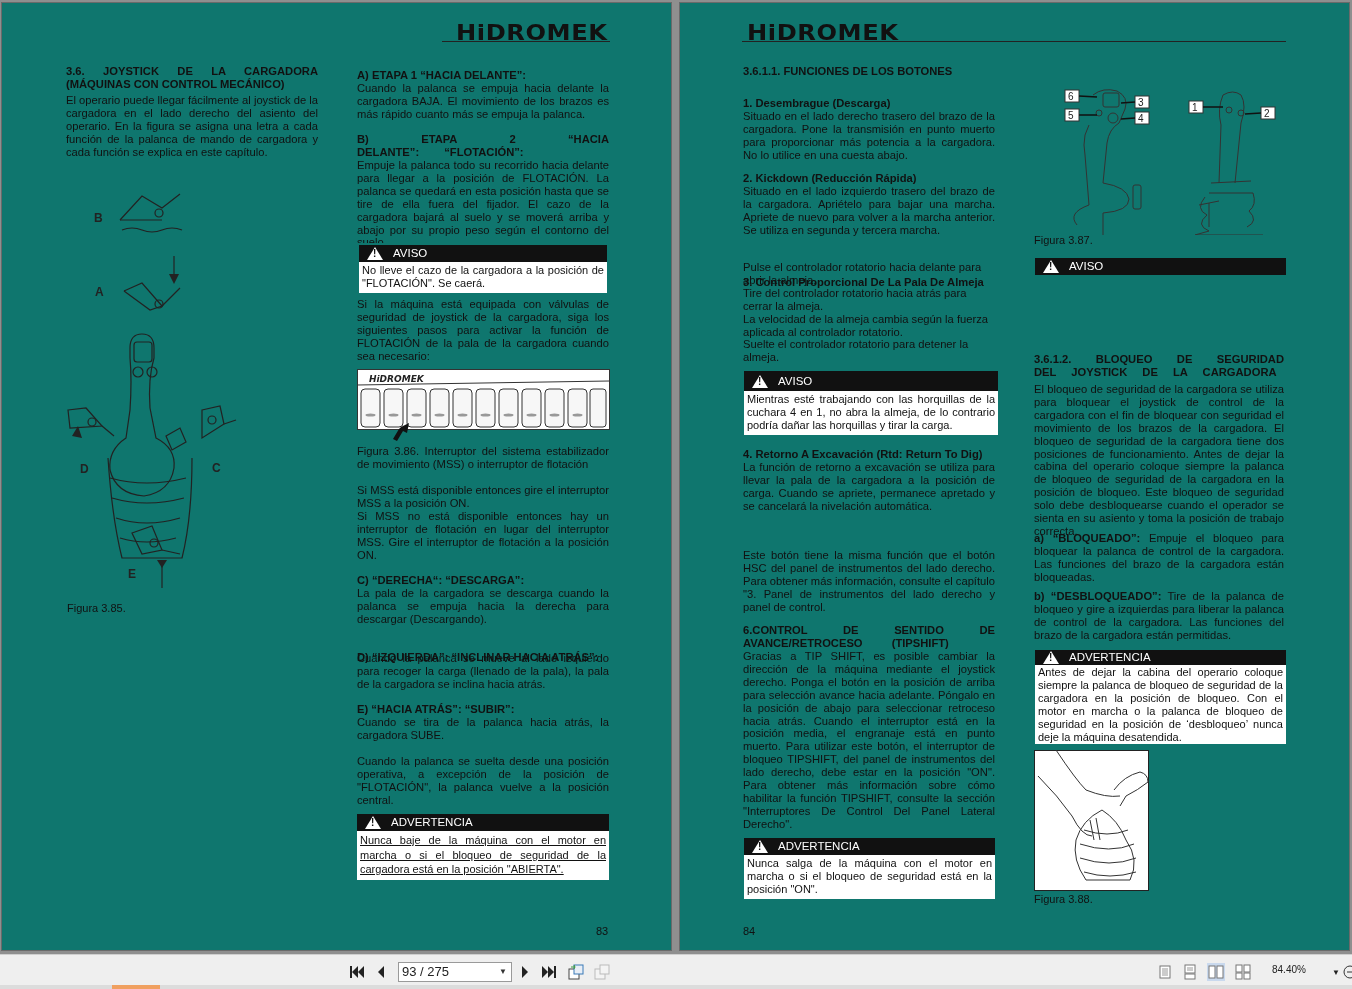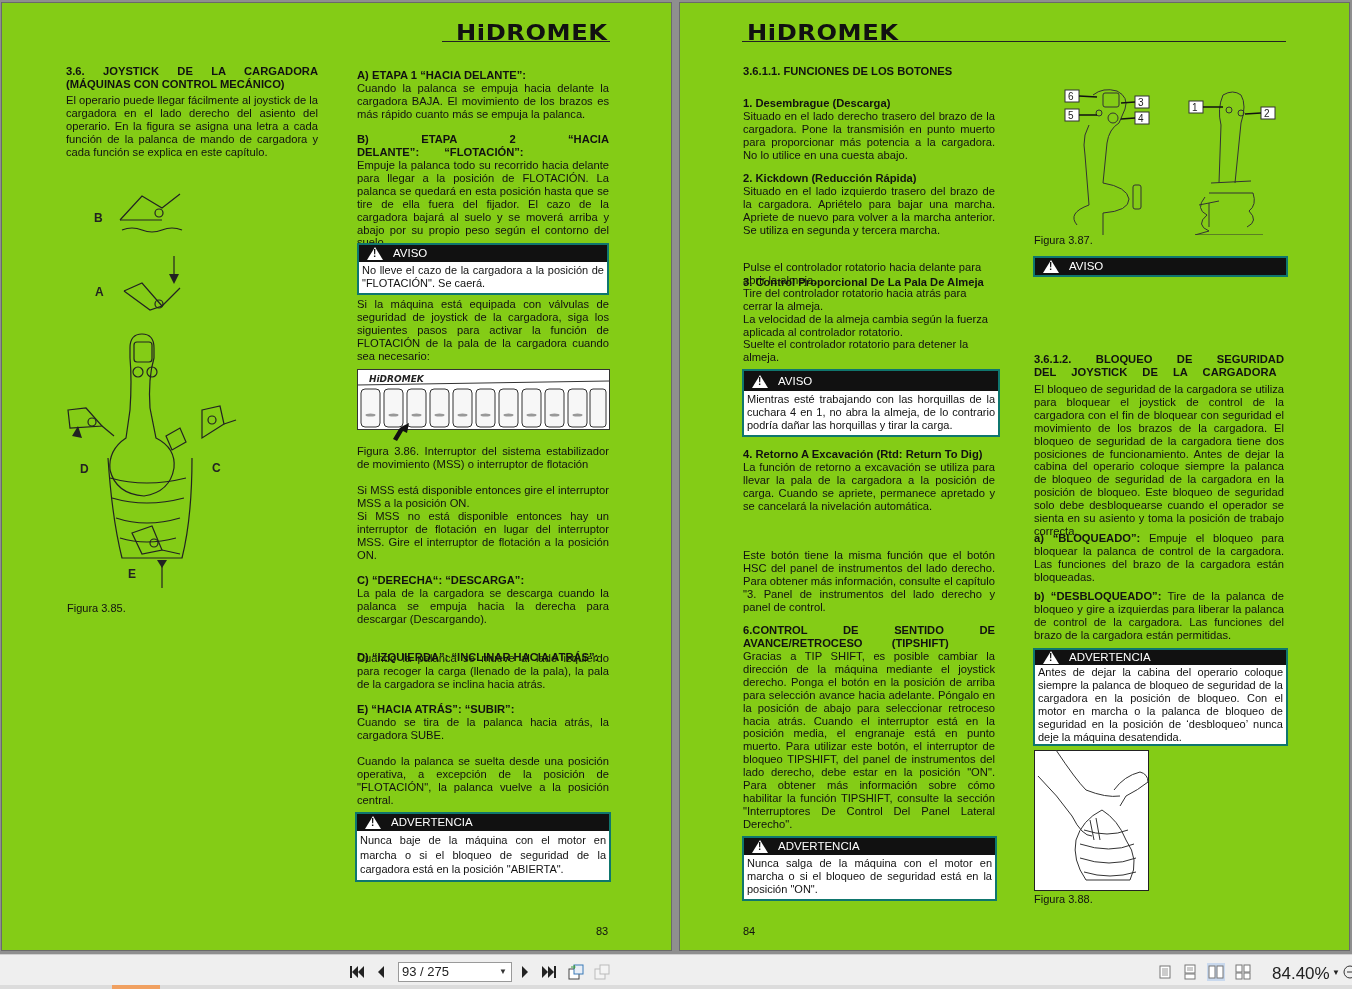--- a/index.html
+++ b/index.html
@@ -1,38 +1,38 @@
 <!DOCTYPE html>
 <html><head>
 <meta charset="utf-8">
 <style>
   * { box-sizing: border-box; margin: 0; padding: 0; }
   html, body { width: 1352px; height: 989px; overflow: hidden; background: #8a8a8a; font-family: "Liberation Sans", sans-serif; }
   .viewer { position: absolute; left: 0; top: 0; width: 1352px; height: 954px; background: #8f8f8f; }
-  .page { position: absolute; top: 2px; width: 671px; height: 949px; background: #84cc16; border: 1px solid #6a6a6a; color: #111; }
+  .page { position: absolute; top: 2px; width: 671px; height: 949px; background: #0f766e; border: 1px solid #6a6a6a; color: #111; }
   .page.left { left: 1px; }
   .page.right { left: 679px; }
   .logo { position: absolute; top: 18px; font-weight: 900; font-size: 21px; letter-spacing: 0.5px; color: #111; font-family: "DejaVu Sans", sans-serif; transform: scaleX(1.15); transform-origin: left; }
   .hdr-line { position: absolute; top: 38px; height: 1px; background: #222; }
   .t { position: absolute; font-size: 11.2px; line-height: 12.9px; text-align: justify; color: #111; }
   .t b, .h { font-weight: bold; }
   .h { font-size: 11.2px; line-height: 12.9px; }
   .warn { position: absolute; border: 2px solid #0f766e; background: #fff; }
   .warn .bar { background: #111; color: #fff; height: 17px; font-size: 11.5px; line-height: 17px; padding-left: 8px; display: flex; align-items: center; gap: 10px; }
   .warn .bar .tri { width: 0; height: 0; border-left: 8px solid transparent; border-right: 8px solid transparent; border-bottom: 13px solid #fff; position: relative; }
   .warn .bar .tri::after { content: "!"; position: absolute; left: -2px; top: 1px; color: #111; font-size: 10px; font-weight: bold; line-height: 12px; }
   .warn .body { font-size: 11px; line-height: 12.9px; padding: 2px 3px 3px 3px; text-align: justify; }
   .pnum { position: absolute; font-size: 11px; }
   .figlbl { position: absolute; font-size: 11px; }
   svg.fig { position: absolute; }
   .toolbar { position: absolute; left: 0; top: 954px; width: 1352px; height: 35px; background: #efefef; border-top: 1px solid #cfcfcf; }
   .toolbar .btn { position: absolute; top: 8px; height: 18px; display: flex; align-items: center; justify-content: center; color: #222; font-size: 14px; cursor: pointer; }
   .pagebox { position: absolute; left: 398px; top: 7px; width: 114px; height: 20px; border: 1px solid #9a9a9a; background: #fff; font-size: 13px; line-height: 18px; padding-left: 3px; color: #222; }
   .pagebox .dd { position: absolute; right: 4px; top: 0; font-size: 8px; color: #333; }
-  .zoomval { position: absolute; left: 1272px; top: 9px; font-size: 17px; color: #222; }
+  .zoomval { position: absolute; left: 1272px; top: 9px; font-size: 10px; color: #222; }
   .bottomstrip { position: absolute; left: 0; top: 985px; width: 1352px; height: 4px; background: #dcdcdc; }
   .bottomstrip .acc { position: absolute; left: 112px; width: 48px; height: 4px; background: #f0a060; }
   .view-icon { position: absolute; top: 8px; width: 18px; height: 18px; display: flex; align-items: center; justify-content: center; }
   .view-icon.active { background: #c9d9ee; }
 </style>
 </head>
 <body>
 
 <div class="viewer">
 
@@ -150,21 +150,21 @@
     <div class="t" style="left:355px; top:649px; width:252px;">Cuando la palanca se mueve al lado izquierdo para recoger la carga (llenado de la pala), la pala de la cargadora se inclina hacia atrás.</div>
     <div class="t h" style="left:355px; top:700px; width:252px;">E) “HACIA ATRÁS”: “SUBIR”:</div>
     <div class="t" style="left:355px; top:713px; width:252px;">Cuando se tira de la palanca hacia atrás, la cargadora SUBE.</div>
     <div class="t" style="left:355px; top:752px; width:252px;">Cuando la palanca se suelta desde una posición operativa, a excepción de la posición de "FLOTACIÓN", la palanca vuelve a la posición central.</div>
 
     <div class="warn" style="left:353px; top:809px; width:256px;">
       <div class="bar">
           <span class="tri"></span>
           <span>ADVERTENCIA</span>
         </div>
-      <div class="body" style="line-height:14.5px;">Nunca baje de la máquina con el motor en marcha o si el bloqueo de seguridad de la cargadora está en la posición "ABIERTA".</div>
+      <div class="body" style="line-height:14.5px;text-decoration:underline;">Nunca baje de la máquina con el motor en marcha o si el bloqueo de seguridad de la cargadora está en la posición "ABIERTA".</div>
     </div>
 
     <div class="pnum" style="left:594px; top:922px;">83</div>
   </div>
 
   <div class="page right">
     <div class="logo" style="left:67px;">HiDROMEK</div>
     <div class="hdr-line" style="left:62px; width:544px;"></div>
 
     <div class="t h" style="left:63px; top:62px; width:260px;">3.6.1.1. FUNCIONES DE LOS BOTONES</div>

